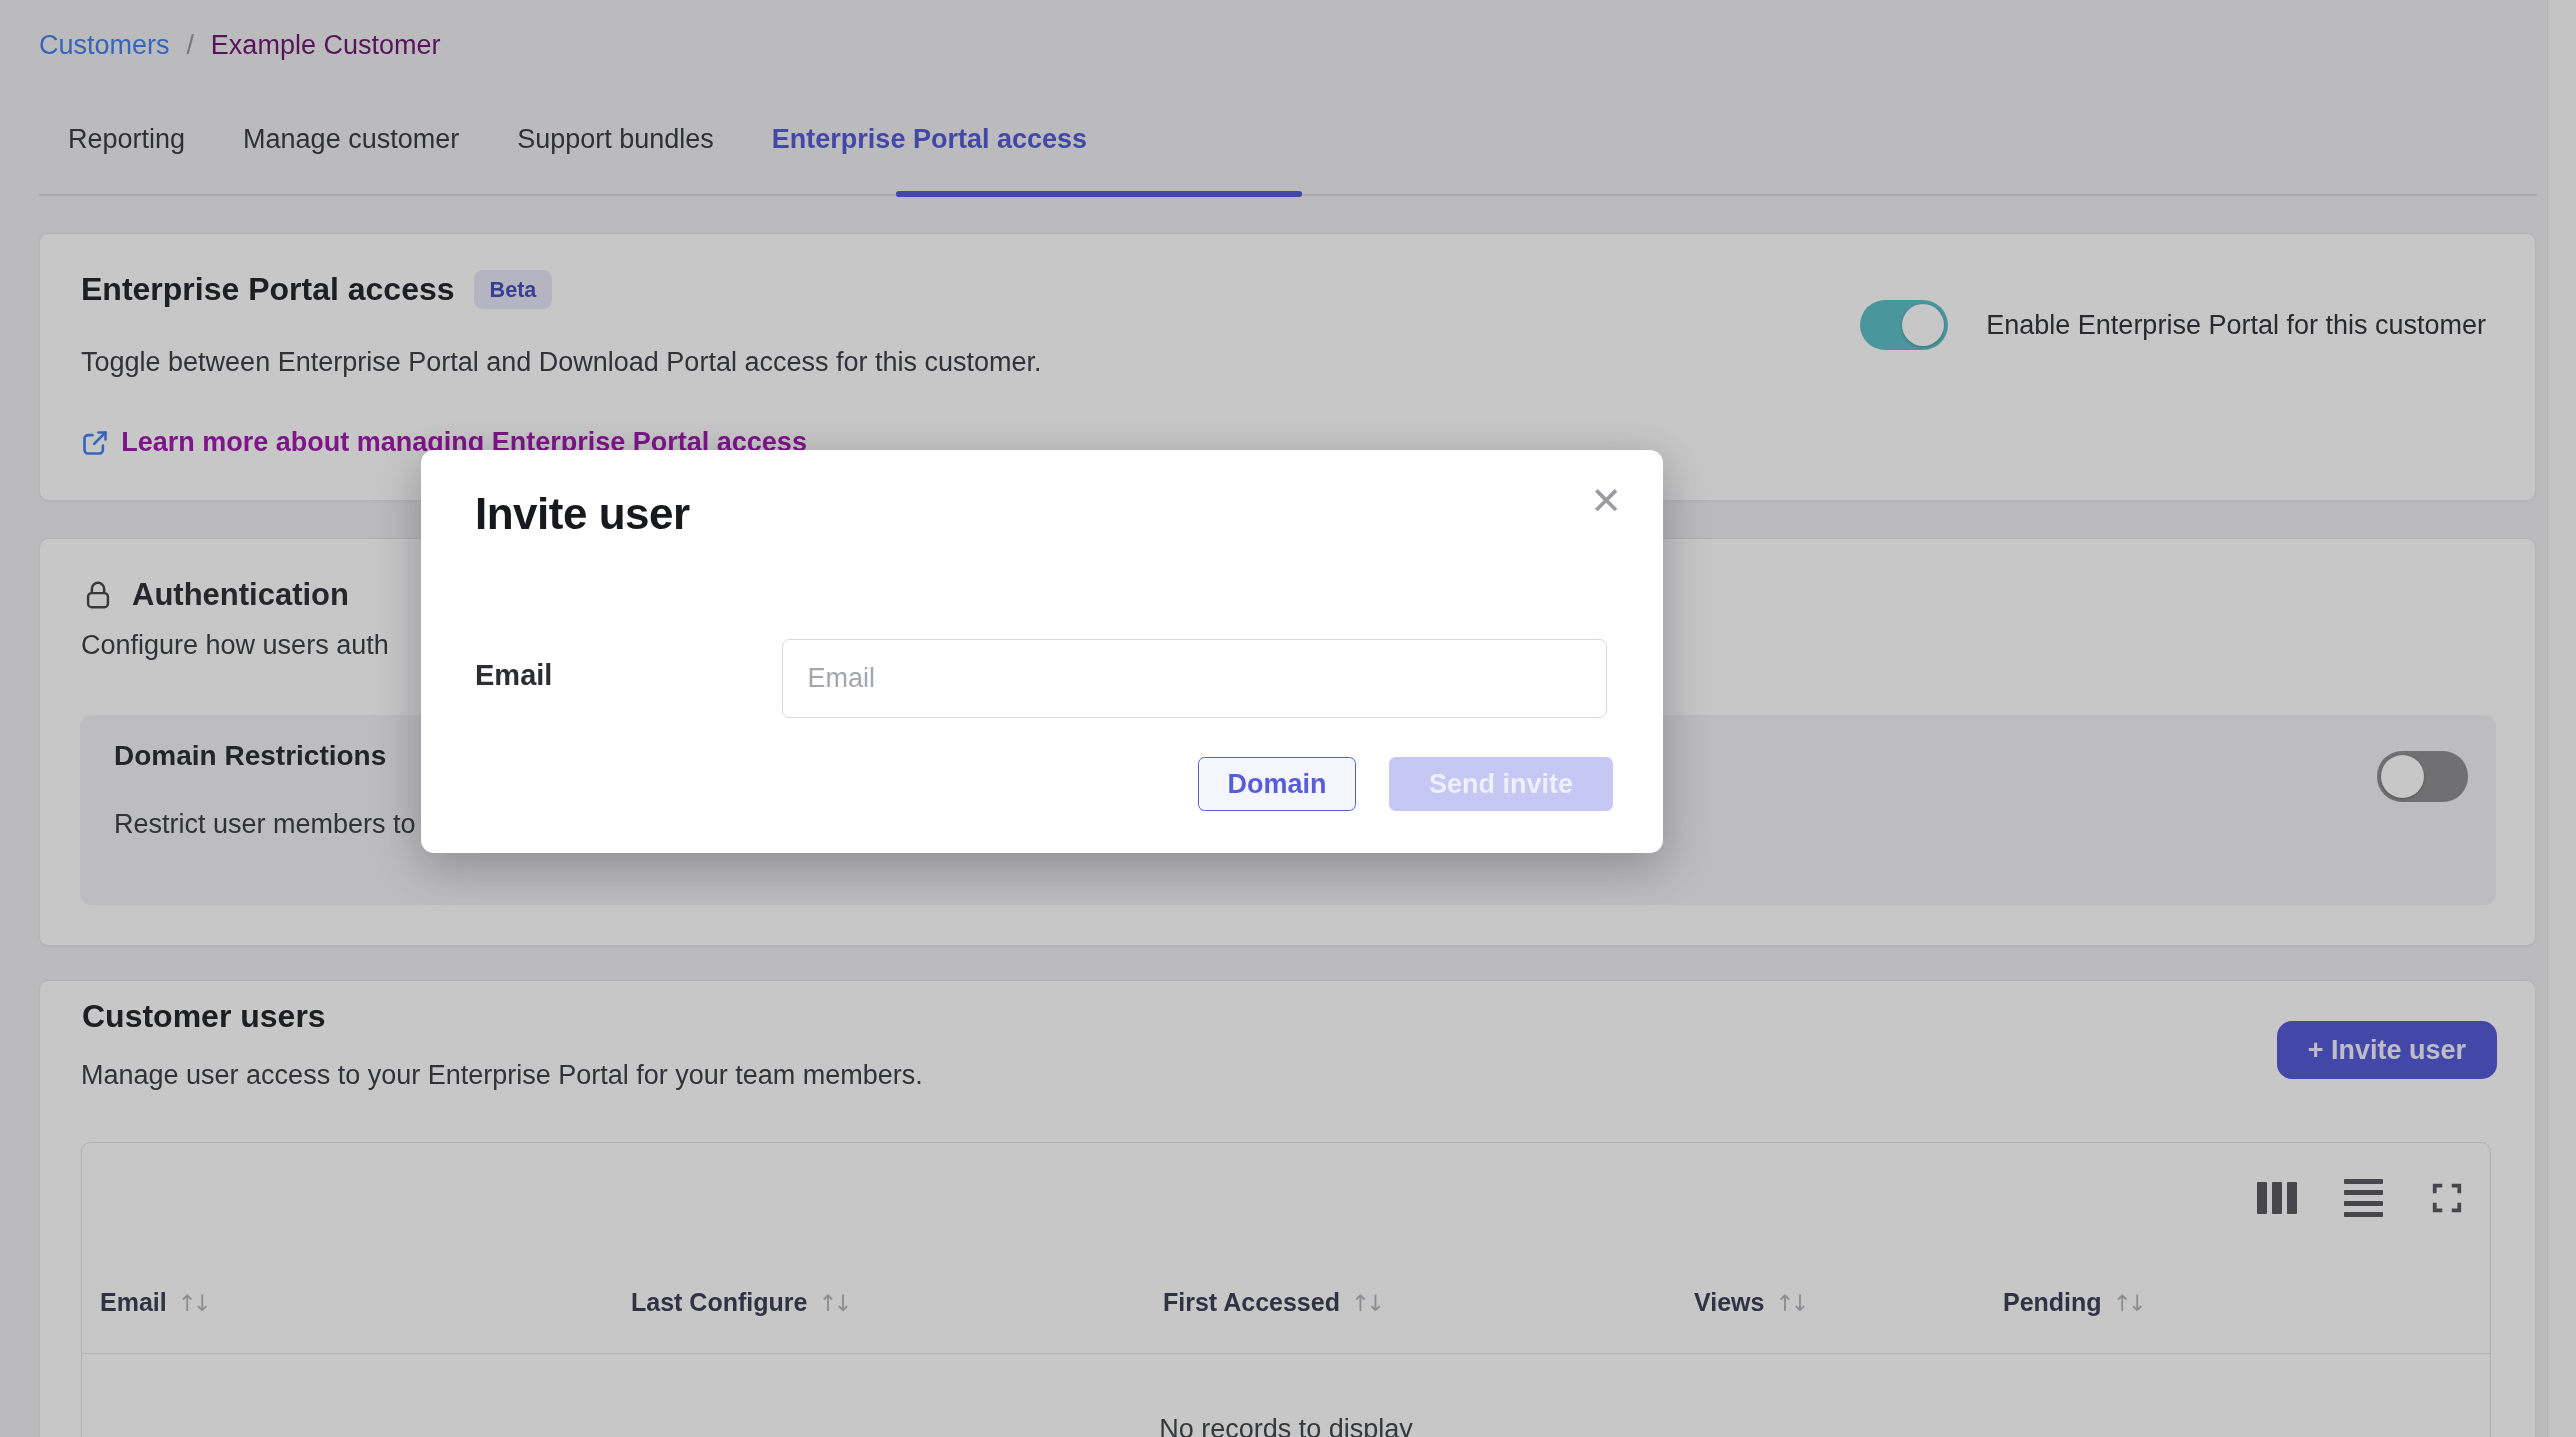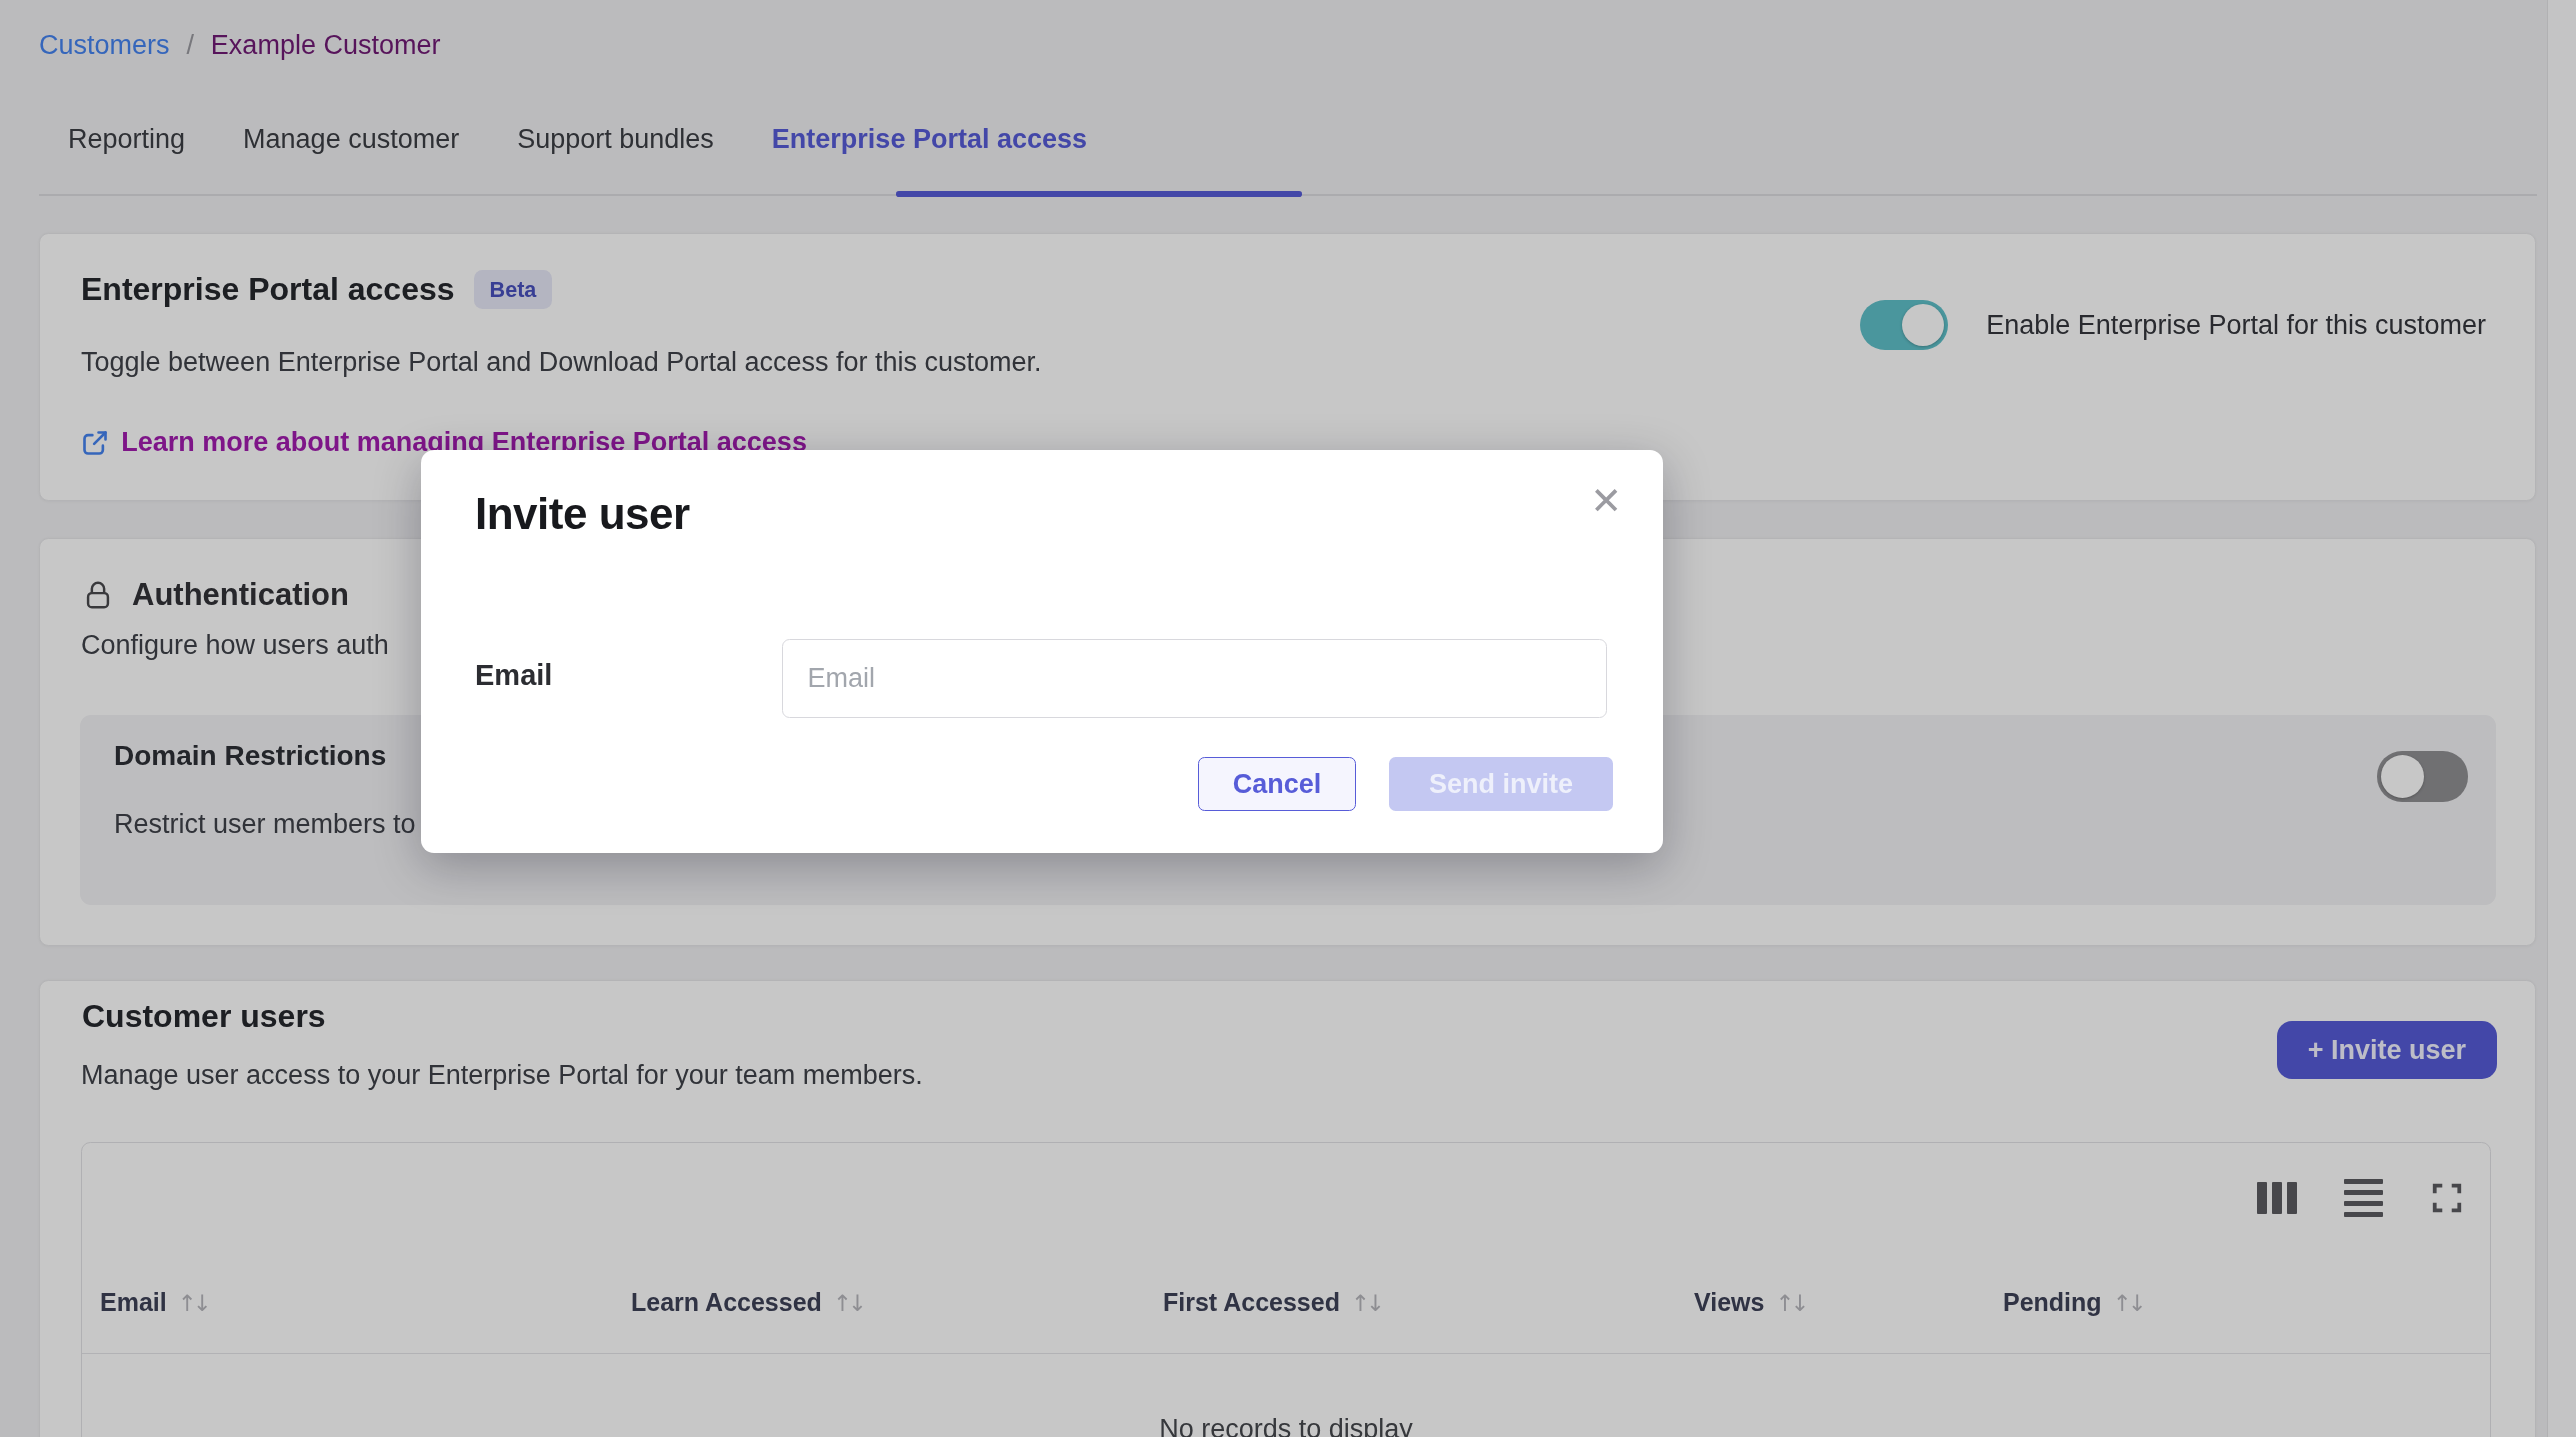--- a/index.html
+++ b/index.html
@@ -169,21 +169,21 @@
           </svg>
         </div>
       </div>
 
       <div class="thead">
         <div class="th" style="left:18px;">
           <span class="th-label">Email</span>
           <span class="sort">↑↓</span>
         </div>
         <div class="th" style="left:549px;">
-          <span class="th-label">Learn Accessed</span>
+          <span class="th-label">Last Configure</span>
           <span class="sort">↑↓</span>
         </div>
         <div class="th" style="left:1081px;">
           <span class="th-label">First Accessed</span>
           <span class="sort">↑↓</span>
         </div>
         <div class="th" style="left:1612px;">
           <span class="th-label">Views</span>
           <span class="sort">↑↓</span>
         </div>
@@ -199,18 +199,18 @@
 
   <div class="scroll-strip"></div>
 
   <div class="overlay"></div>
 
   <div class="modal">
     <div class="modal-title">Invite user</div>
     <div class="modal-close">✕</div>
     <div class="modal-label">Email</div>
     <input class="modal-input" type="text" placeholder="Email" style="">
-    <button class="btn-cancel">Cancel</button>
+    <button class="btn-cancel">Domain</button>
     <button class="btn-send" disabled="">Send invite</button>
   </div>
 
 </div>
 
 
 </body></html>

